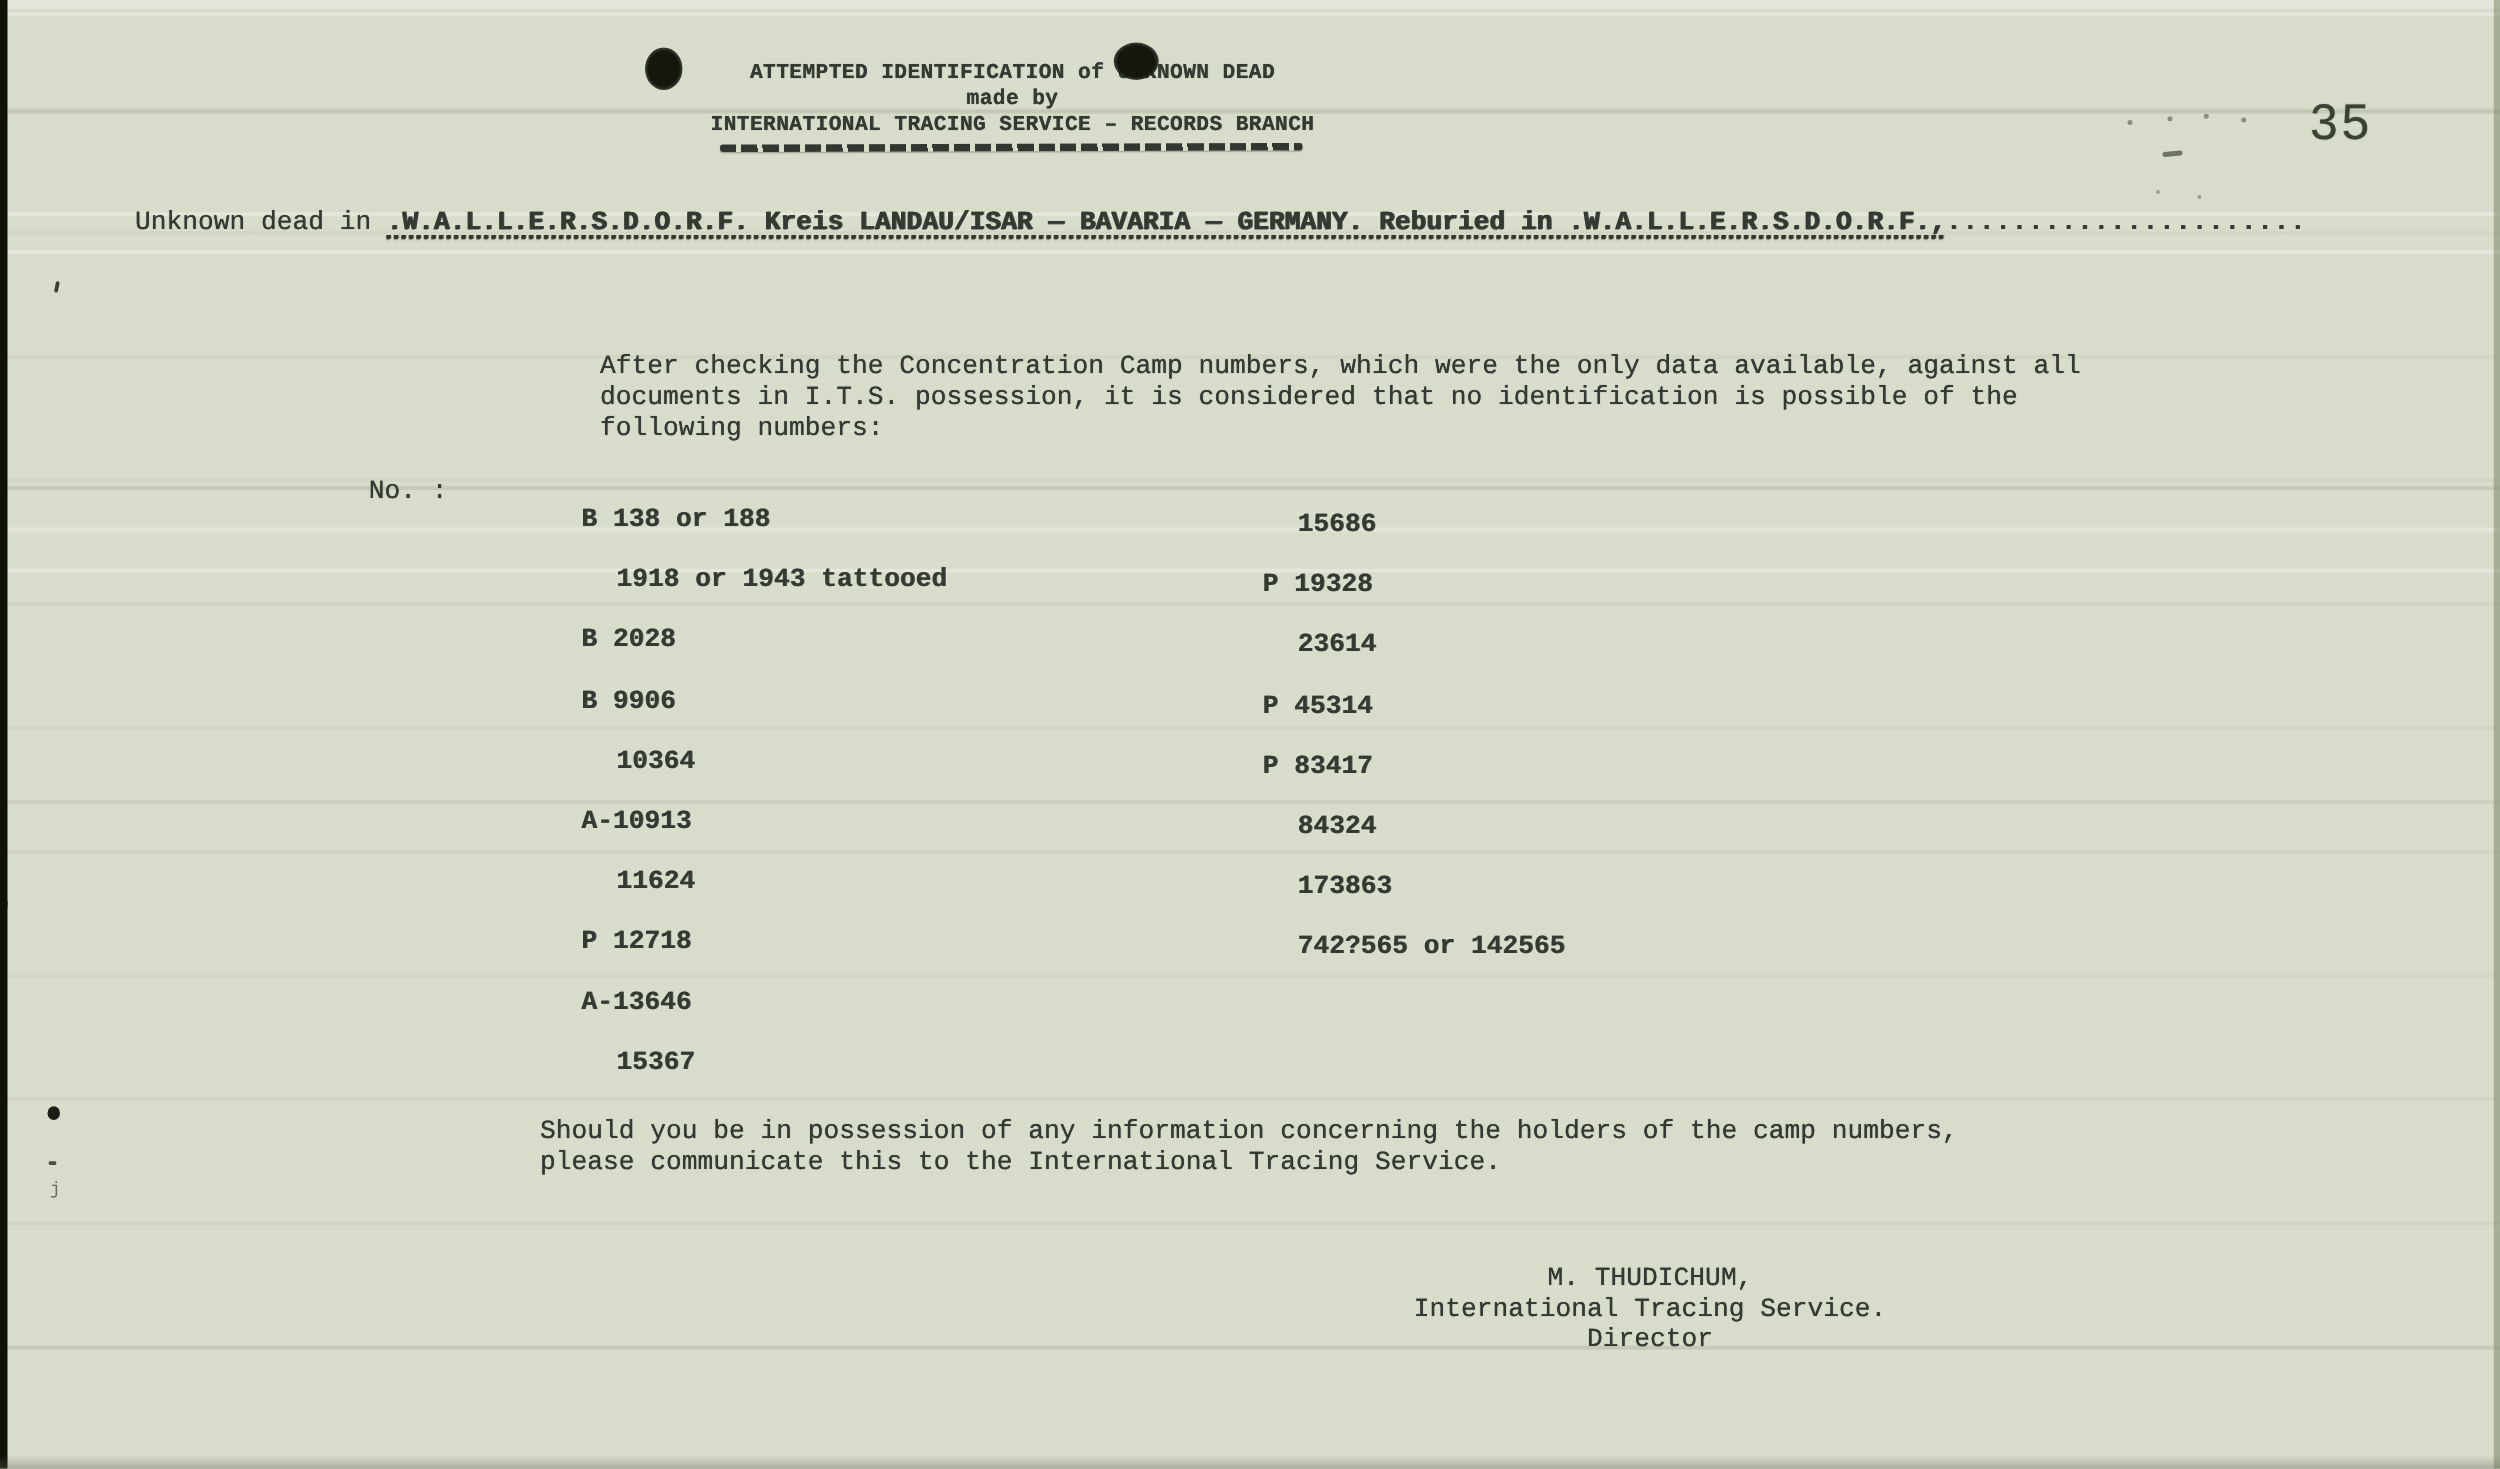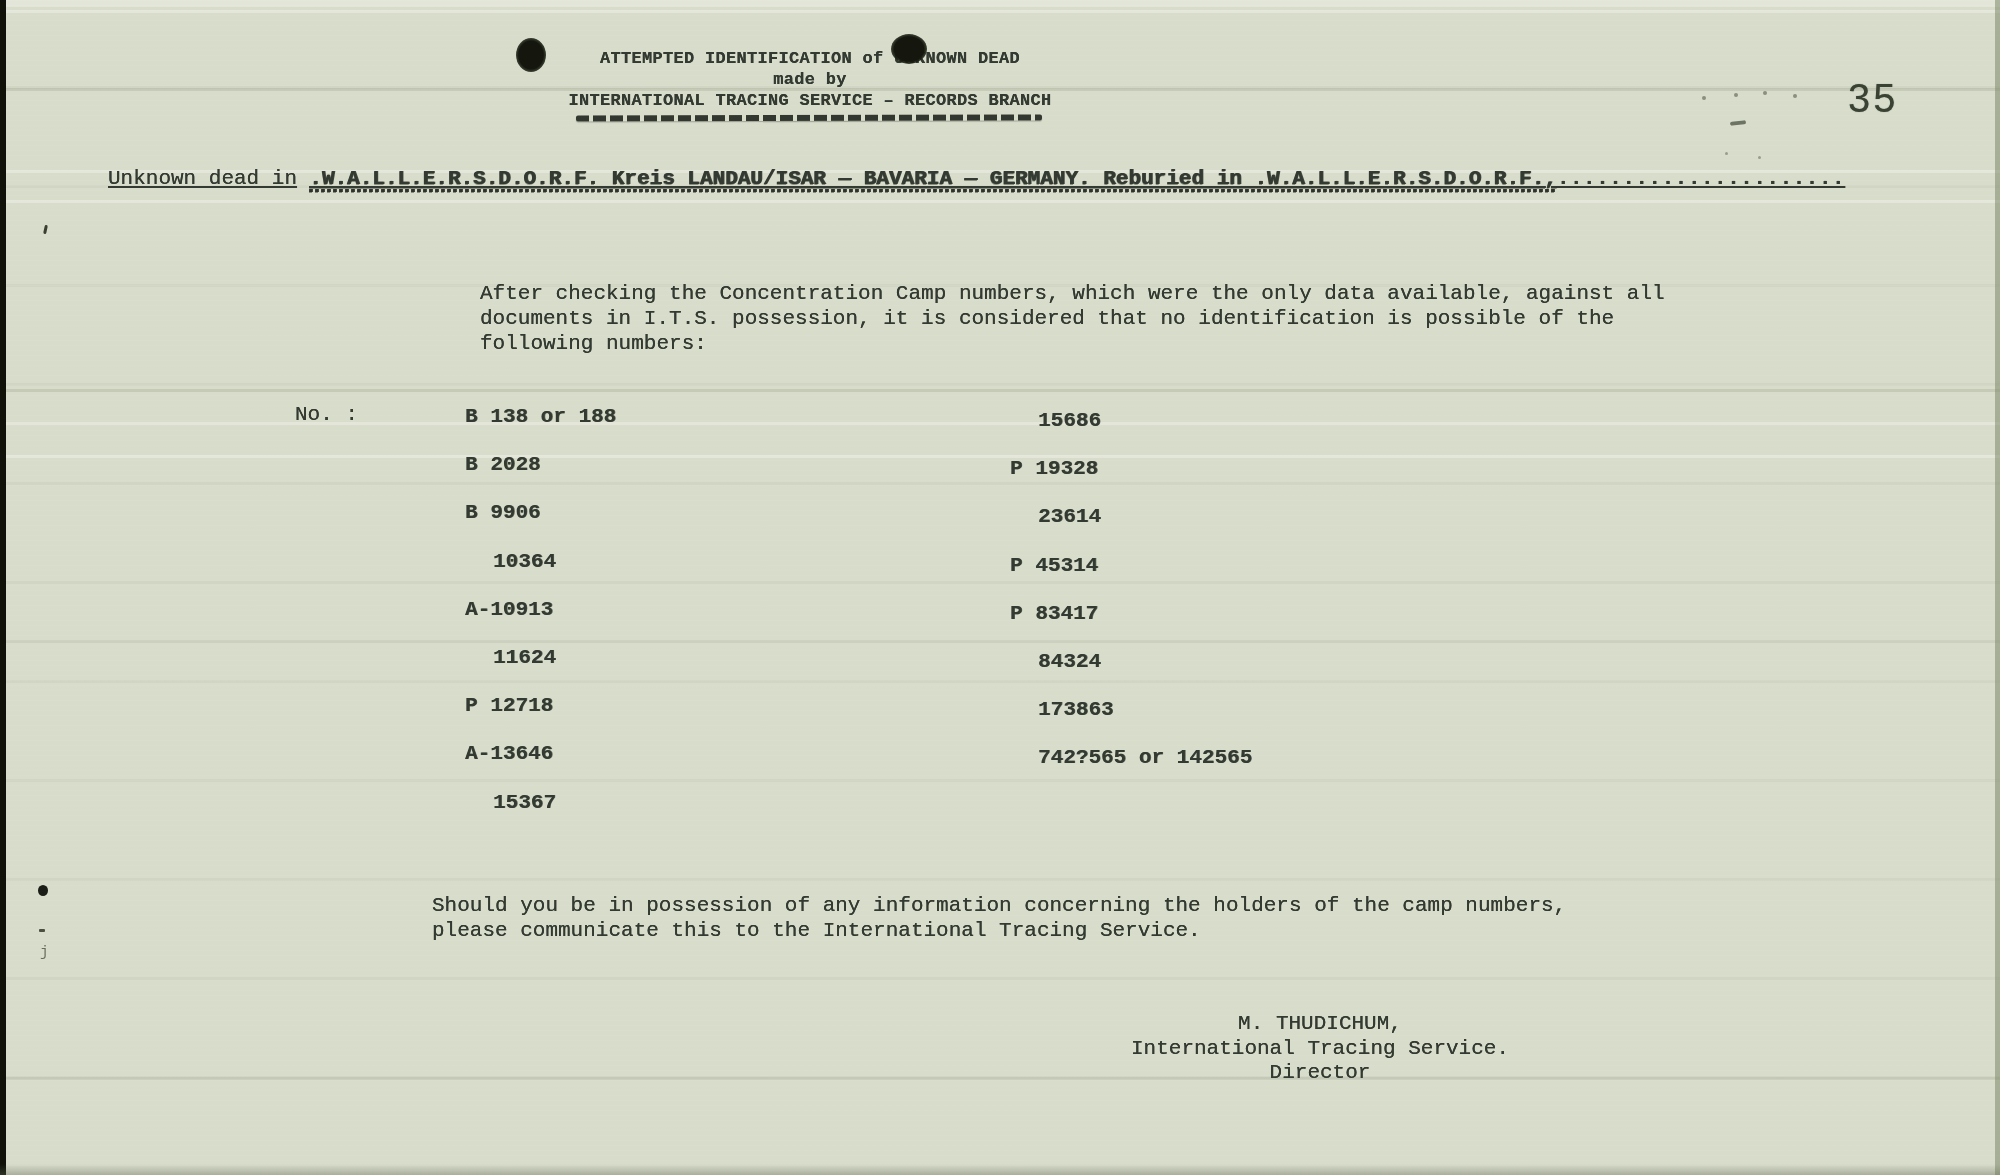--- a/index.html
+++ b/index.html
@@ -40,34 +40,34 @@
     border-radius:2px; transform:rotate(-0.15deg); opacity:0.92;
     box-shadow:0 1px 1px rgba(37,42,34,0.35);
   }
 
   
   #page-number{ left:1848px;top:76px;font-family:"Liberation Sans","DejaVu Sans",sans-serif;font-size:40px;letter-spacing:3px;color:#3a4233;text-shadow:0 0 1px rgba(58,66,51,0.6); }
   .pn-dot{ width:4px;height:4px;border-radius:50%;background:rgba(60,66,50,0.5); }
   #pn-dash{ left:1730px;top:121px;width:16px;height:4px;background:#4a5242;opacity:0.75;transform:rotate(-6deg);border-radius:2px; }
 
   
-  #subject{ left:108px;top:167px;font-size:21px;white-space:nowrap;text-decoration:underline; }
+  #subject{ left:108px;top:167px;font-size:21px;white-space:nowrap; }
   #subject .loc{
     font-weight:bold; margin-left:12px;
     text-shadow:1px 0 rgba(40,45,38,0.85), 0 1px rgba(40,45,38,0.45);
     text-decoration:underline dotted 2.5px rgba(45,50,42,0.9);
     text-underline-offset:5px;
   }
   #subject .dots{ font-weight:bold; letter-spacing:0.5px; text-shadow:0.5px 0 rgba(40,45,38,0.8); }
 
   
   .para{ font-size:21px;line-height:25px; }
   #intro{ left:432px;top:281px;width:1250px;margin-left:48px; }
   #closing{ left:432px;top:893px;width:1190px; }
-  #numbers-label{ left:295px;top:382px;font-size:21px;margin-top:21px; }
+  #numbers-label{ left:295px;top:382px;font-size:21px; }
 
   
   .numcol{ font-size:21px;font-weight:bold; }
   #col-left{ left:465px;top:405px; }
   #col-right{ left:1010px;top:409px; }
   .num-item{ height:48.2px; text-shadow:0.6px 0 rgba(45,52,43,0.7); }
   .num-item.indent{ padding-left:28px; }
 
   
   #signature{ left:1120px;top:1012px;width:400px;text-align:center;font-size:21px;line-height:24.5px; }
@@ -116,20 +116,21 @@
   <div class="abs pn-underdot" style="left:1758px;top:156px"></div>
 
   <div id="subject" class="abs typed"><span>Unknown dead in</span><span class="loc">.W.A.L.L.E.R.S.D.O.R.F. Kreis LANDAU/ISAR — BAVARIA — GERMANY. Reburied in .W.A.L.L.E.R.S.D.O.R.F.,</span><span class="dots">......................</span></div>
 
   <div id="intro" class="abs para typed">After checking the Concentration Camp numbers, which were the only data available, against all documents in I.T.S. possession, it is considered that no identification is possible of the following numbers:</div>
 
   <div id="numbers-label" class="abs typed">No. :</div>
 
   <div id="col-left" class="abs numcol typed">
       <div class="num-item">B 138 or 188</div>
+      <div class="num-item indent">1918 or 1943 tattooed</div>
       <div class="num-item">B 2028</div>
       <div class="num-item">B 9906</div>
       <div class="num-item indent">10364</div>
       <div class="num-item">A-10913</div>
       <div class="num-item indent">11624</div>
       <div class="num-item">P 12718</div>
       <div class="num-item">A-13646</div>
       <div class="num-item indent">15367</div>
     </div>
   <div id="col-right" class="abs numcol typed">

